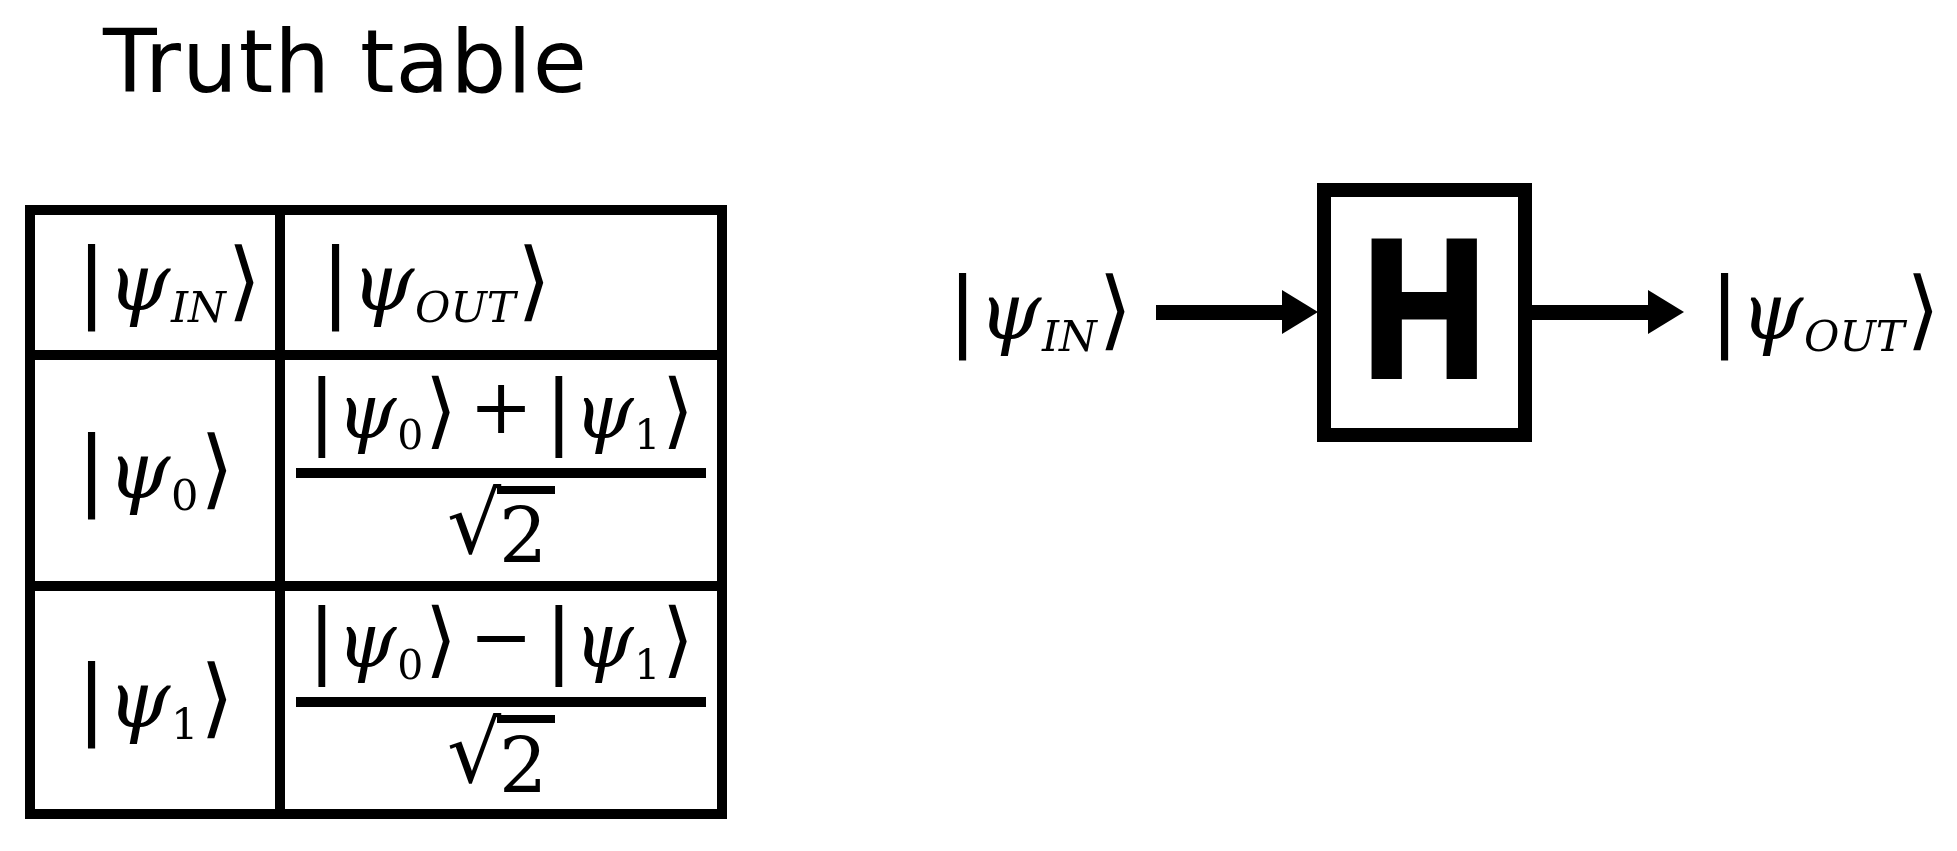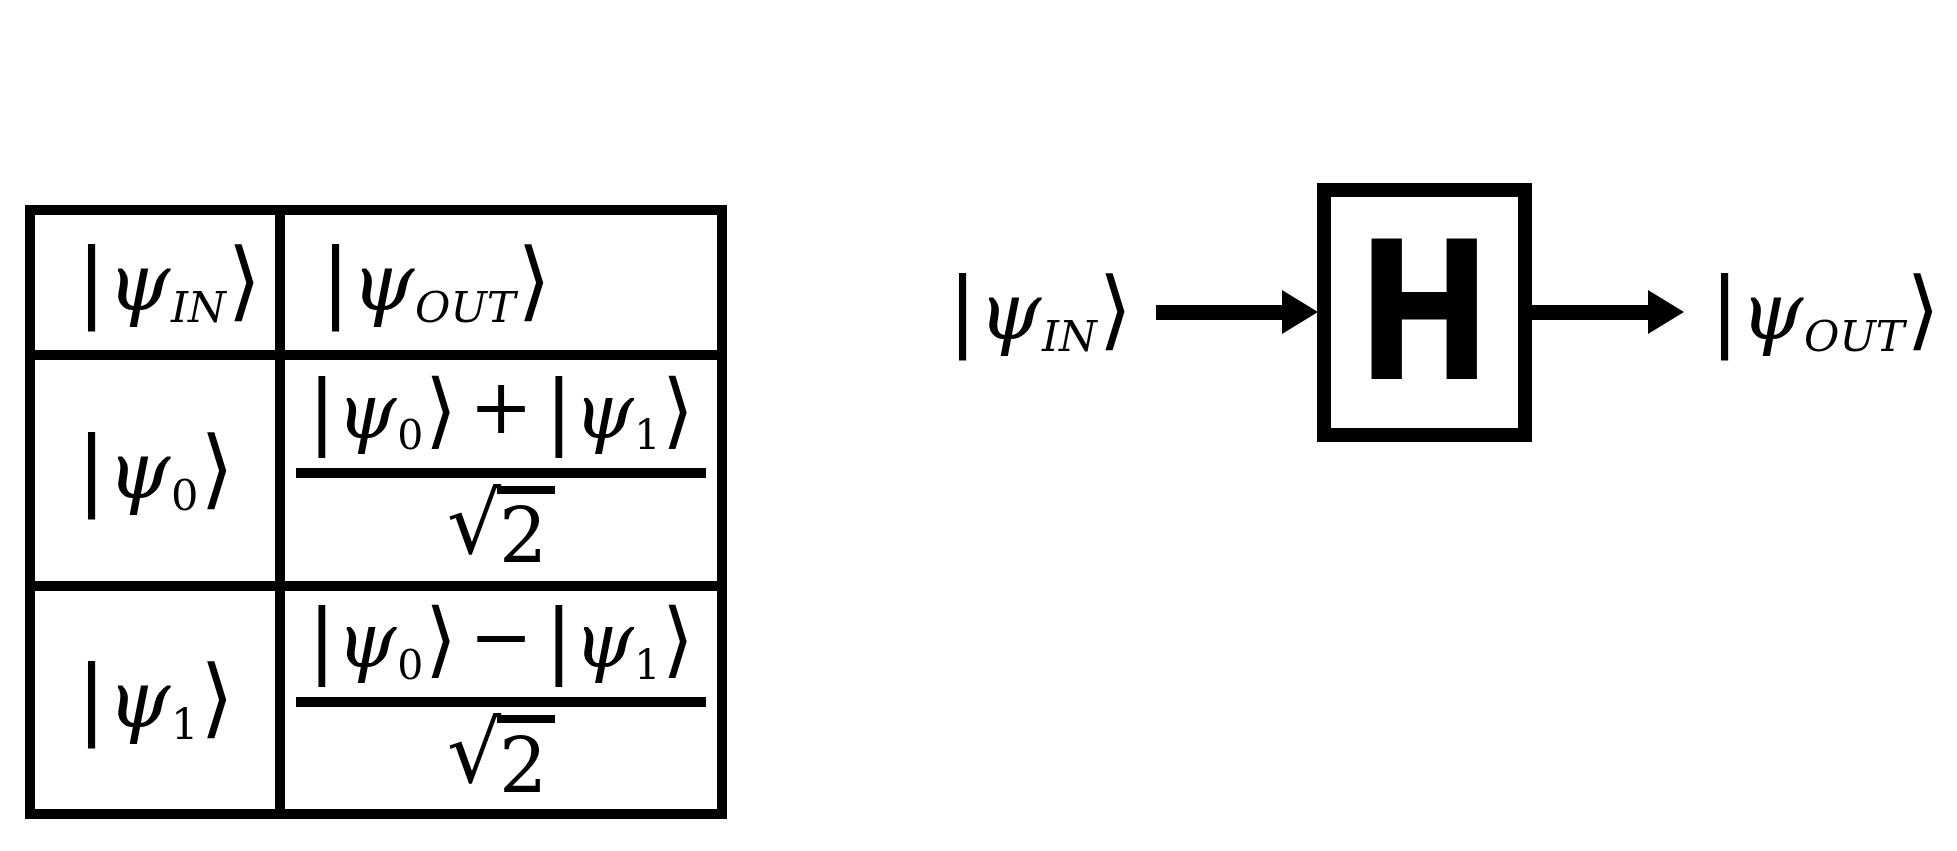--- a/index.html
+++ b/index.html
@@ -99,20 +99,21 @@
   .gate-letter {
     font-family:"DejaVu Sans", sans-serif; font-weight:bold; font-size:192px;
     line-height:1; transform:scaleX(0.84); letter-spacing:0;
   }
 </style>
 </head>
 <body>
 
 <div class="canvas">
 
+  <div class="section-title title-truth">Truth table</div>
 
   <table class="truth">
     <colgroup>
         <col class="col-in">
         <col class="col-out">
       </colgroup>
     <tbody>
         <tr class="hdr">
       <td class="cell-in">
         <span class="ket"><span class="kbar">|</span><span class="kpsi">ψ</span><span class="ksub it">IN</span><span class="kclose">⟩</span></span>

